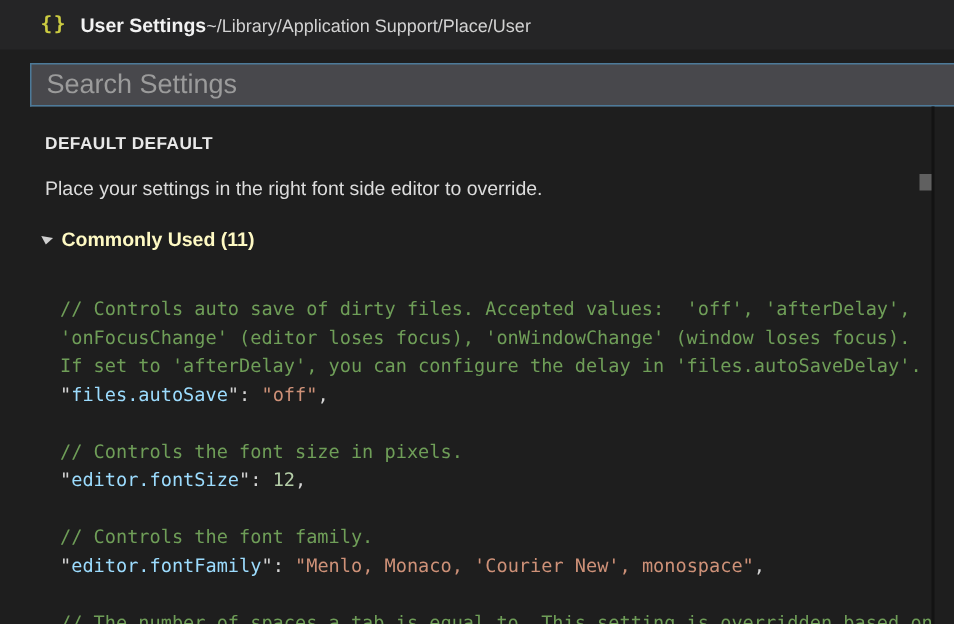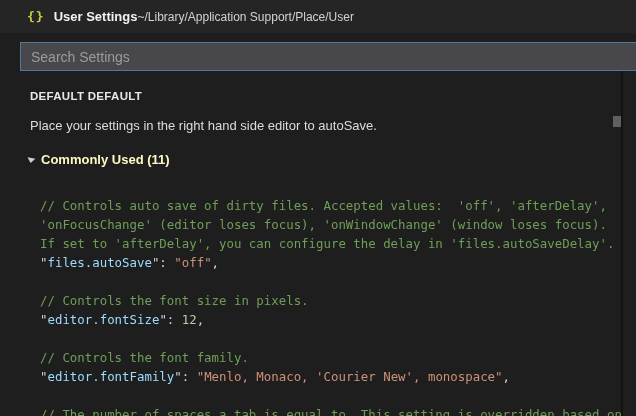--- a/index.html
+++ b/index.html
@@ -41,21 +41,21 @@
   
   .search {
     position: absolute;
     left: 20px; top: 42px;
     width: 616px; height: 29px;
     background: #48484c;
     border: 1px solid #4d7a99;
     border-right: none;
     outline: none;
     color: #e0e0e0;
-    font-size: 14px;
+    font-size: 18px;
     font-family: "Liberation Sans", sans-serif;
     padding: 0 10px;
   }
   .search::placeholder { color: #9b9b9b; opacity: 1; }
 
   .section-label {
     position: absolute;
     left: 30px; top: 90px;
     color: #e8e8e8;
     font-size: 11.5px;
@@ -118,21 +118,21 @@
 <div class="header">
   <span class="json-icon">{}</span>
   <span class="title">User Settings</span>
   <span class="path">~/Library/Application Support/Place/User</span>
 </div>
 
 <input class="search" type="text" placeholder="Search Settings" style="">
 
 <div class="section-label">DEFAULT DEFAULT</div>
 
-<div class="description">Place your settings in the right hand side editor to autoSave.</div>
+<div class="description">Place your settings in the right font side editor to override.</div>
 
 <div class="group-header">
   <span class="twistie"></span>
   <span>Commonly Used (11)</span>
 </div>
 
 <div class="code"><div class="code-line"><span style="color: rgb(111, 158, 88);">// Controls auto save of dirty files. Accepted values:  'off', 'afterDelay',</span></div><div class="code-line"><span style="color: rgb(111, 158, 88);">'onFocusChange' (editor loses focus), 'onWindowChange' (window loses focus).</span></div><div class="code-line"><span style="color: rgb(111, 158, 88);">If set to 'afterDelay', you can configure the delay in 'files.autoSaveDelay'.</span></div><div class="code-line"><span style="color: rgb(212, 212, 212);">"</span><span style="color: rgb(156, 220, 254);">files.autoSave</span><span style="color: rgb(212, 212, 212);">": </span><span style="color: rgb(206, 145, 120);">"off"</span><span style="color: rgb(212, 212, 212);">,</span></div><div class="code-line">&nbsp;</div><div class="code-line"><span style="color: rgb(111, 158, 88);">// Controls the font size in pixels.</span></div><div class="code-line"><span style="color: rgb(212, 212, 212);">"</span><span style="color: rgb(156, 220, 254);">editor.fontSize</span><span style="color: rgb(212, 212, 212);">": </span><span style="color: rgb(181, 206, 168);">12</span><span style="color: rgb(212, 212, 212);">,</span></div><div class="code-line">&nbsp;</div><div class="code-line"><span style="color: rgb(111, 158, 88);">// Controls the font family.</span></div><div class="code-line"><span style="color: rgb(212, 212, 212);">"</span><span style="color: rgb(156, 220, 254);">editor.fontFamily</span><span style="color: rgb(212, 212, 212);">": </span><span style="color: rgb(206, 145, 120);">"Menlo, Monaco, 'Courier New', monospace"</span><span style="color: rgb(212, 212, 212);">,</span></div><div class="code-line">&nbsp;</div><div class="code-line"><span style="color: rgb(111, 158, 88);">// The number of spaces a tab is equal to. This setting is overridden based on</span></div></div>
 
 <div class="divider"></div>
 <div class="scroll-thumb"></div>

